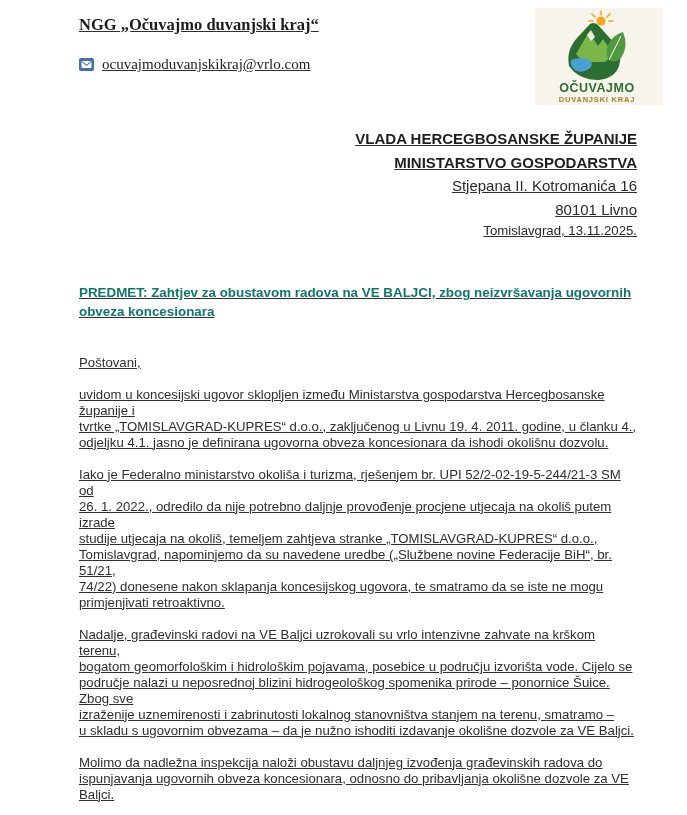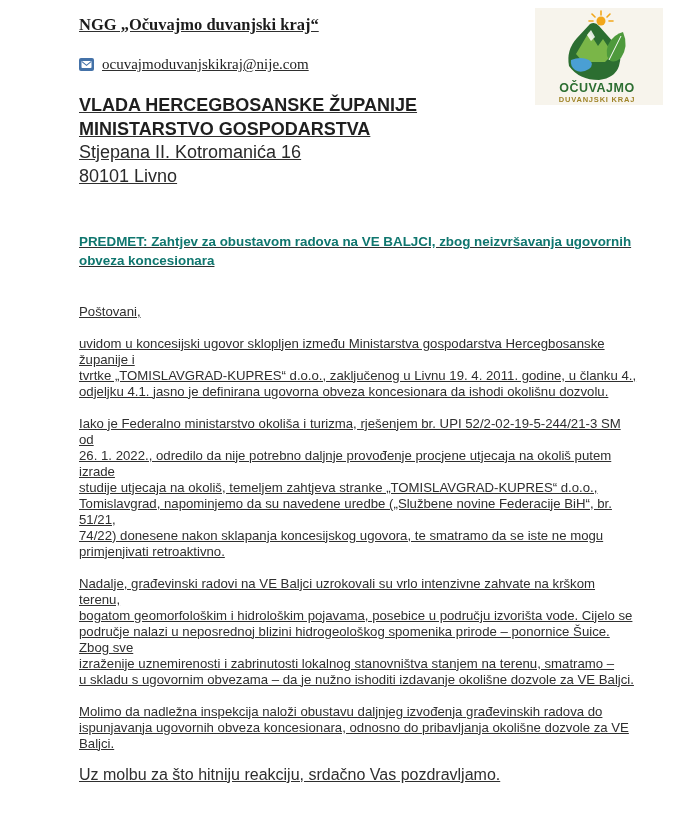--- a/index.html
+++ b/index.html
@@ -38,21 +38,21 @@
   }
   .email-icon { display: inline-block; width: 15px; height: 13px; flex: 0 0 auto; }
   .logo-box {
     position: absolute;
     top: 8px;
     left: 535px;
     width: 108px;
     height: 97px;
   }
   
-  .recipient { margin-top: 21px; font-size: 18px; line-height: 23.5px; color: #2a2a2a; }
+  .recipient { margin-top: 54px; font-size: 15px; line-height: 23.5px; color: #2a2a2a; text-align: right; }
   .recipient .bold-line { font-weight: bold; color: #1f1f1f; }
   
   .date-line { text-align: right; font-size: 13.2px; line-height: 16px; margin-top: 2px; color: #2a2a2a; }
   
   .subject {
     margin-top: 44px;
     font-weight: bold;
     font-size: 13.4px;
     line-height: 19px;
     color: #0f766e;
@@ -104,30 +104,31 @@
     <div class="org-name">NGG „Očuvajmo duvanjski kraj“</div>
 
     <div class="email-row">
       <span class="email-icon">
         <svg width="15" height="13" viewBox="0 0 15 13" xmlns="http://www.w3.org/2000/svg">
           <rect x="0" y="0" width="15" height="13" rx="2" fill="#4472a8"></rect>
           <rect x="2.5" y="3" width="10" height="7" rx="0.8" fill="#ffffff"></rect>
           <polyline points="3,3.6 7.5,7.4 12,3.6" fill="none" stroke-width="1.1" stroke="#4472a8"></polyline>
         </svg>
       </span>
-      <span>ocuvajmoduvanjskikraj@nije.com</span>
+      <span>ocuvajmoduvanjskikraj@vrlo.com</span>
     </div>
 
     <div class="recipient">
       <div class="bold-line">VLADA HERCEGBOSANSKE ŽUPANIJE</div>
       <div class="bold-line">MINISTARSTVO GOSPODARSTVA</div>
       <div>Stjepana II. Kotromanića 16</div>
       <div>80101 Livno</div>
     </div>
 
+    <div class="date-line">Tomislavgrad, 13.11.2025.</div>
 
     <div class="subject">PREDMET: Zahtjev za obustavom radova na VE BALJCI, zbog neizvršavanja ugovornih
 obveza koncesionara</div>
 
     <div class="salutation">Poštovani,</div>
     <div class="para">uvidom u koncesijski ugovor sklopljen između Ministarstva gospodarstva Hercegbosanske županije i
 tvrtke „TOMISLAVGRAD-KUPRES“ d.o.o., zaključenog u Livnu 19. 4. 2011. godine, u članku 4.,
 odjeljku 4.1. jasno je definirana ugovorna obveza koncesionara da ishodi okolišnu dozvolu.</div>
     <div class="para">Iako je Federalno ministarstvo okoliša i turizma, rješenjem br. UPI 52/2-02-19-5-244/21-3 SM od
 26. 1. 2022., odredilo da nije potrebno daljnje provođenje procjene utjecaja na okoliš putem izrade

